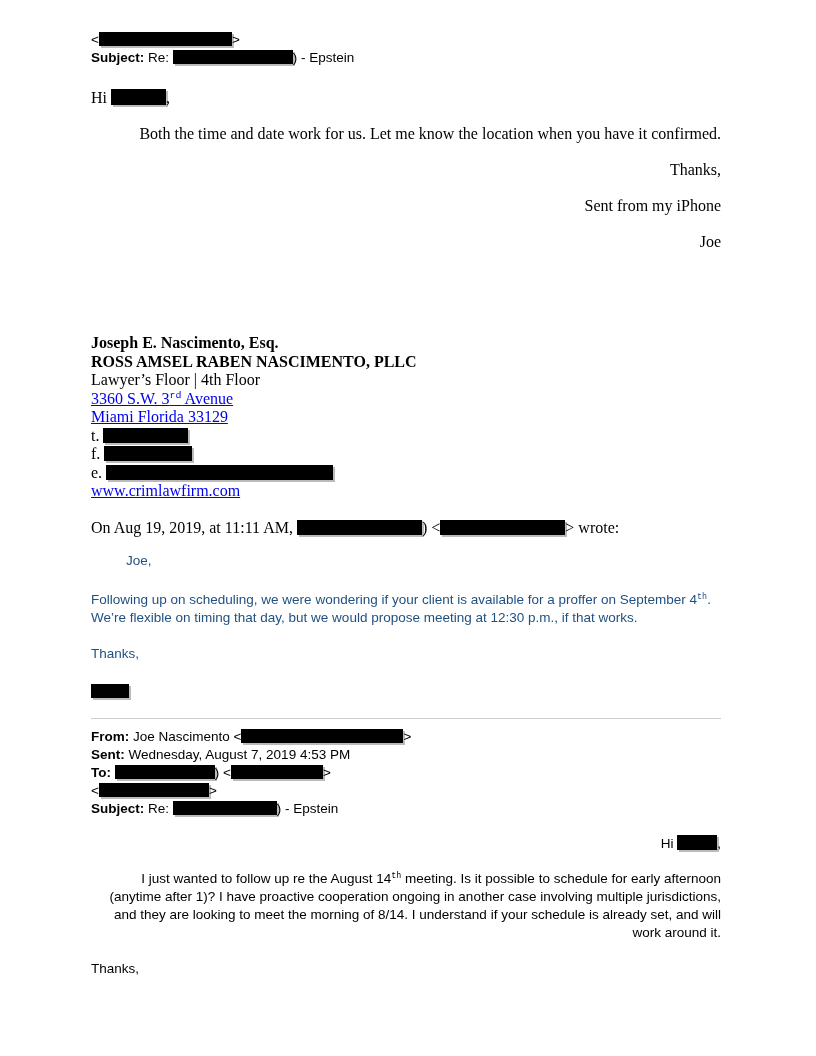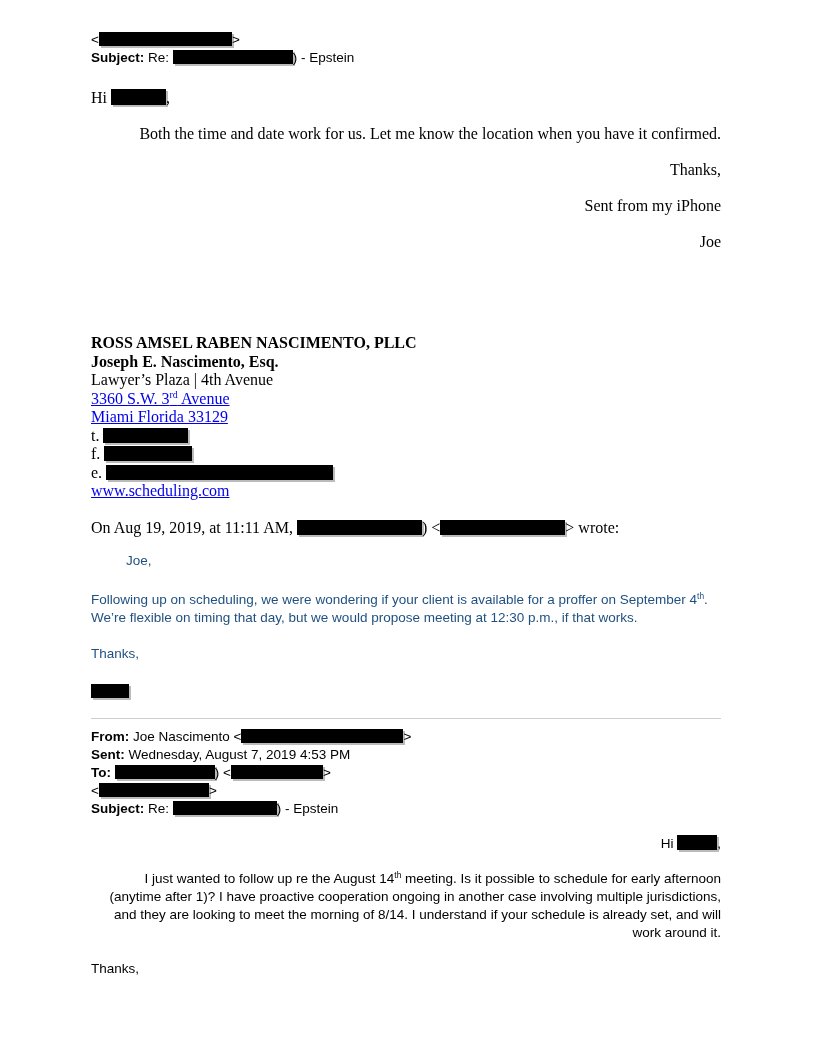--- a/index.html
+++ b/index.html
@@ -23,21 +23,21 @@
     text-decoration:underline;
     cursor:pointer;
   }
   .redact {
     display:inline-block;
     background:var(--redaction-black,#000);
     box-shadow:2px 2px 0 rgba(150,150,150,.65);
     vertical-align:text-bottom;
     margin-bottom:1px;
   }
-  .sup { vertical-align:super; font-size:62%; line-height:0; }
+  .sup { vertical-align:super; font-size:62%; line-height:0;font-family:Liberation Mono, monospace; }
   .sig p { line-height:18.5px; }
   .m-hi      { margin-top:21px; }
   .m-para    { margin-top:17px;text-align:right; }
   .m-sig     { margin-top:83px; }
   .m-reply   { margin-top:17px; }
   .m-qgreet  { margin-top:15px;margin-left:35px; }
   .m-qbody   { margin-top:21px; }
   .m-qthanks { margin-top:18px; }
   .m-qredact { margin-top:20px; }
   .divider {
@@ -61,29 +61,29 @@
 
   <section class="serif">
     <p class="m-hi"><span>Hi</span> <span class="redact" style="width:55px;height:16px"></span><span>,</span></p>
     <p class="m-para">Both the time and date work for us. Let me know the location when you have it confirmed.</p>
     <p class="m-para">Thanks,</p>
     <p class="m-para">Sent from my iPhone</p>
     <p class="m-para">Joe</p>
   </section>
 
   <section class="serif sig m-sig">
+    <p class="b">Joseph E. Nascimento, Esq.</p>
     <p class="b">ROSS AMSEL RABEN NASCIMENTO, PLLC</p>
-    <p class="b">Joseph E. Nascimento, Esq.</p>
-    <p>Lawyer’s Plaza | 4th Avenue</p>
+    <p>Lawyer’s Floor | 4th Floor</p>
     <p><a class="link"><span>3360 S.W. 3</span><sup class="sup">rd</sup><span> Avenue</span></a></p>
     <p><a class="link">Miami Florida 33129</a></p>
     <p><span>t.</span> <span class="redact" style="width:85px;height:15px"></span></p>
     <p><span>f.</span> <span class="redact" style="width:88px;height:15px"></span></p>
     <p><span>e.</span> <span class="redact" style="width:227px;height:15px"></span></p>
-    <p><a class="link">www.scheduling.com</a></p>
+    <p><a class="link">www.crimlawfirm.com</a></p>
   </section>
 
   <p class="serif m-reply"><span>On Aug 19, 2019, at 11:11 AM,</span> <span class="redact" style="width:125px;height:15px"></span><span>) &lt;</span><span class="redact" style="width:125px;height:15px"></span><span>&gt; wrote:</span></p>
 
   <section class="sans quoted">
     <p class="m-qgreet">Joe,</p>
     <p class="m-qbody"><span>Following up on scheduling, we were wondering if your client is available for a proffer on September 4</span><sup class="sup">th</sup><span>. We’re flexible on timing that day, but we would propose meeting at 12:30 p.m., if that works.</span></p>
     <p class="m-qthanks">Thanks,</p>
     <p class="m-qredact"><span class="redact" style="width:38px;height:14px"></span></p>
   </section>

